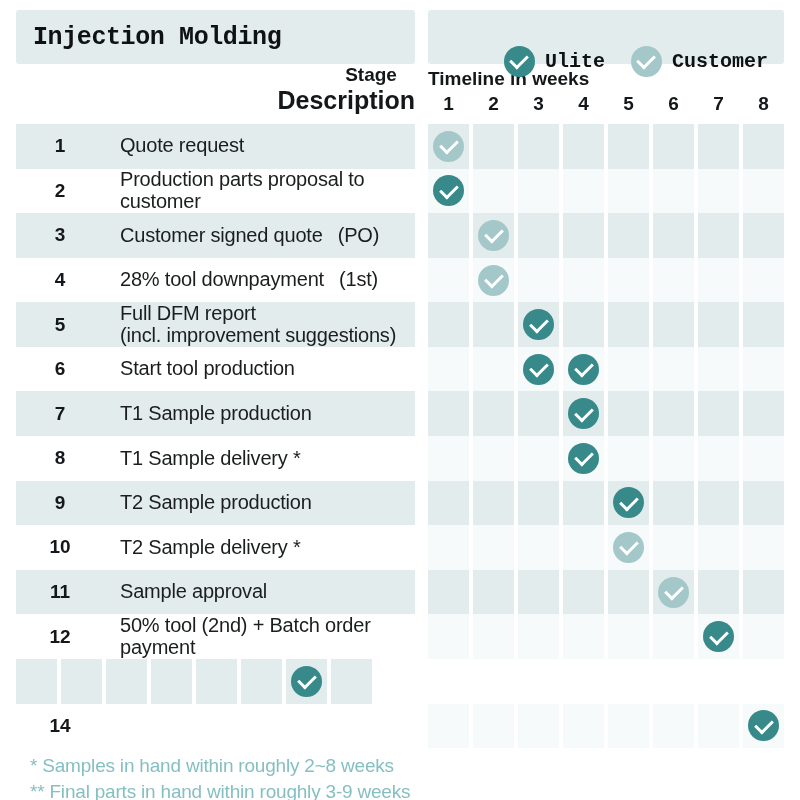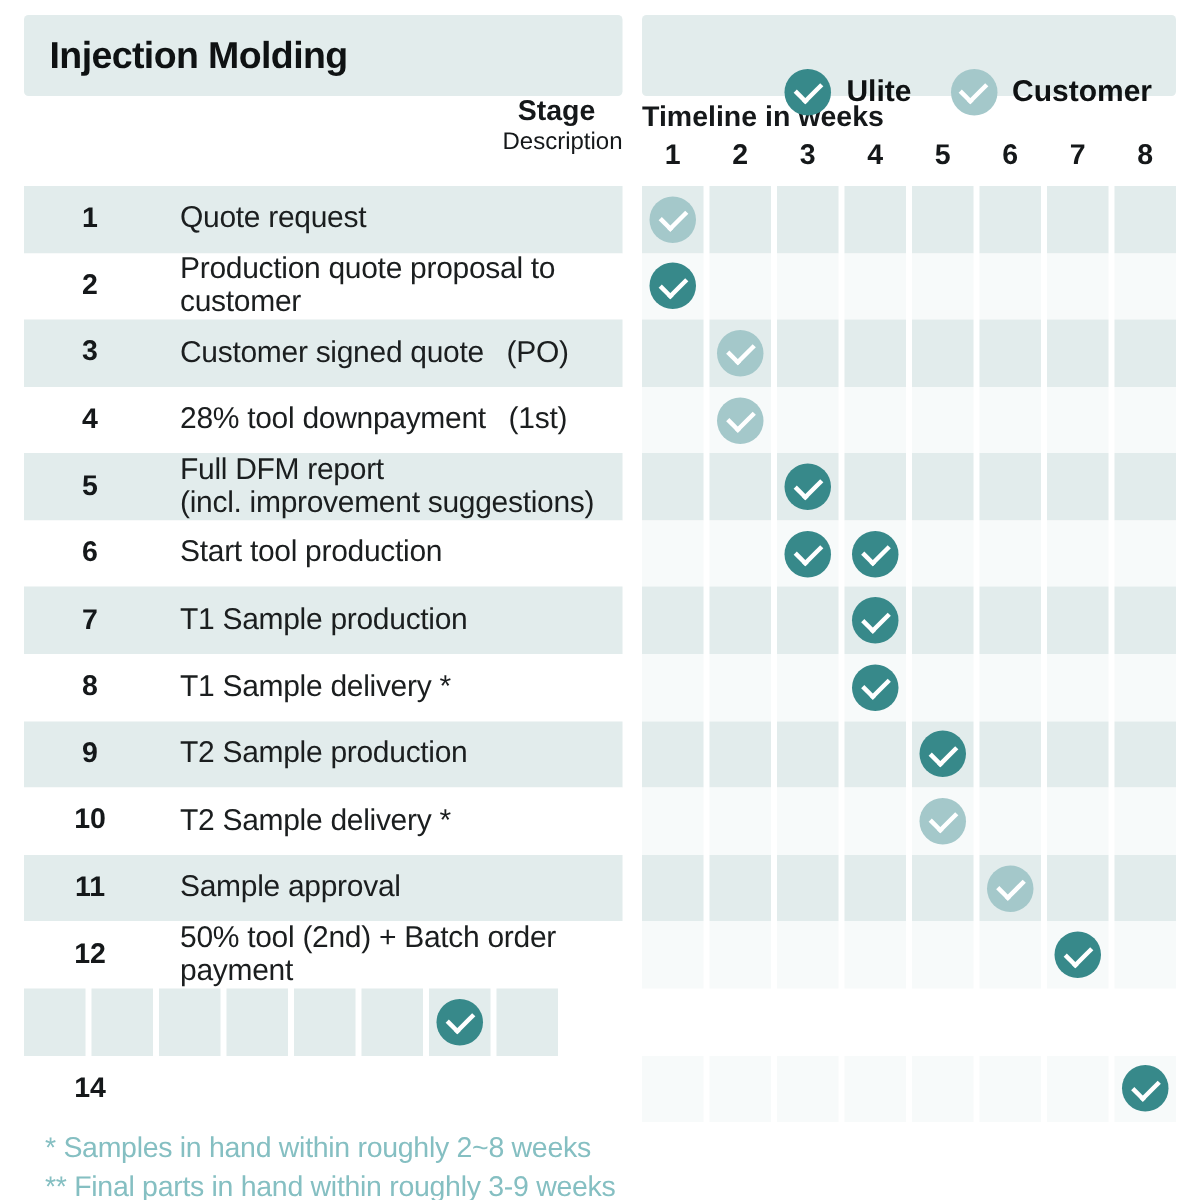--- a/index.html
+++ b/index.html
@@ -2,21 +2,21 @@
 <html style="--ulite: #37898a; --customer: #a4c8ca; --row_alt: #e2ecec; --cell_faint: #f7fafa; --note: #85bfc2;"><head>
 <meta charset="utf-8">
 <style>
   * { box-sizing: border-box; margin: 0; padding: 0; }
   html,body { width:800px; height:800px; background:#ffffff; }
   body {
     font-family: "Liberation Sans", sans-serif;
     padding: 10px 16px 0 16px;
     color: #15181a;
   }
-  .header-row { display:flex; gap:13px; height:54px; }
+  .header-row { display:flex; gap:13px; height:54px;font-family:Liberation Mono, monospace; }
   .header-left {
     width:399px; background:var(--row_alt); border-radius:3px;
     display:flex; align-items:center; padding-left:17px;
   }
   .page-title { font-size:25px; font-weight:700; letter-spacing:-0.4px; color:#0f1213; }
   .header-right {
     flex:1; background:var(--row_alt); border-radius:3px;
     display:flex; align-items:center; justify-content:flex-end;
     gap:26px; padding-right:16px;
   }
@@ -32,21 +32,21 @@
     width:14px; height:8px;
     border-left:3.2px solid #fff; border-bottom:3.2px solid #fff;
     transform: translate(-50%,-62%) rotate(-45deg);
   }
   .check.ulite { background:var(--ulite); }
   .check.customer { background:var(--customer); }
 
   .colhead-row { display:flex; gap:13px; height:60px; }
   .colhead-left { width:399px; display:flex; align-items:flex-end; padding-bottom:13px;flex-direction:column; }
   .stage-head { width:88px; text-align:center; font-weight:700; font-size:19px; }
-  .desc-head { padding-left:16px; font-weight:400; font-size:16px; }
+  .desc-head { padding-left:16px; font-weight:700; font-size:25px; }
   .colhead-right { flex:1; padding-top:4px; }
   .timeline-title { font-weight:700; font-size:19px; line-height:22px; }
   .weeks-row { display:flex; gap:4px; margin-top:3px; }
   .week-num { width:41px; text-align:center; font-weight:700; font-size:19px; }
 
   .table-body { height:624px; display:flex; flex-direction:column; }
   .t-row { flex:1; display:flex; gap:13px; }
   .row-left { width:399px; display:flex; align-items:center; }
   .cell-stage { width:88px; text-align:center; font-weight:700; font-size:19px; }
   .cell-desc {
@@ -117,21 +117,21 @@
         <div class="wcell"></div>
         <div class="wcell"></div>
         <div class="wcell"></div>
         <div class="wcell"></div>
         <div class="wcell"></div>
       </div>
     </div>
     <div class="t-row even">
       <div class="row-left">
         <div class="cell-stage">2</div>
-        <div class="cell-desc">Production quote proposal to customer</div>
+        <div class="cell-desc">Production parts proposal to customer</div>
       </div>
       <div class="row-cells">
         <div class="wcell">
           <div class="check ulite"></div>
         </div>
         <div class="wcell"></div>
         <div class="wcell"></div>
         <div class="wcell"></div>
         <div class="wcell"></div>
         <div class="wcell"></div>

